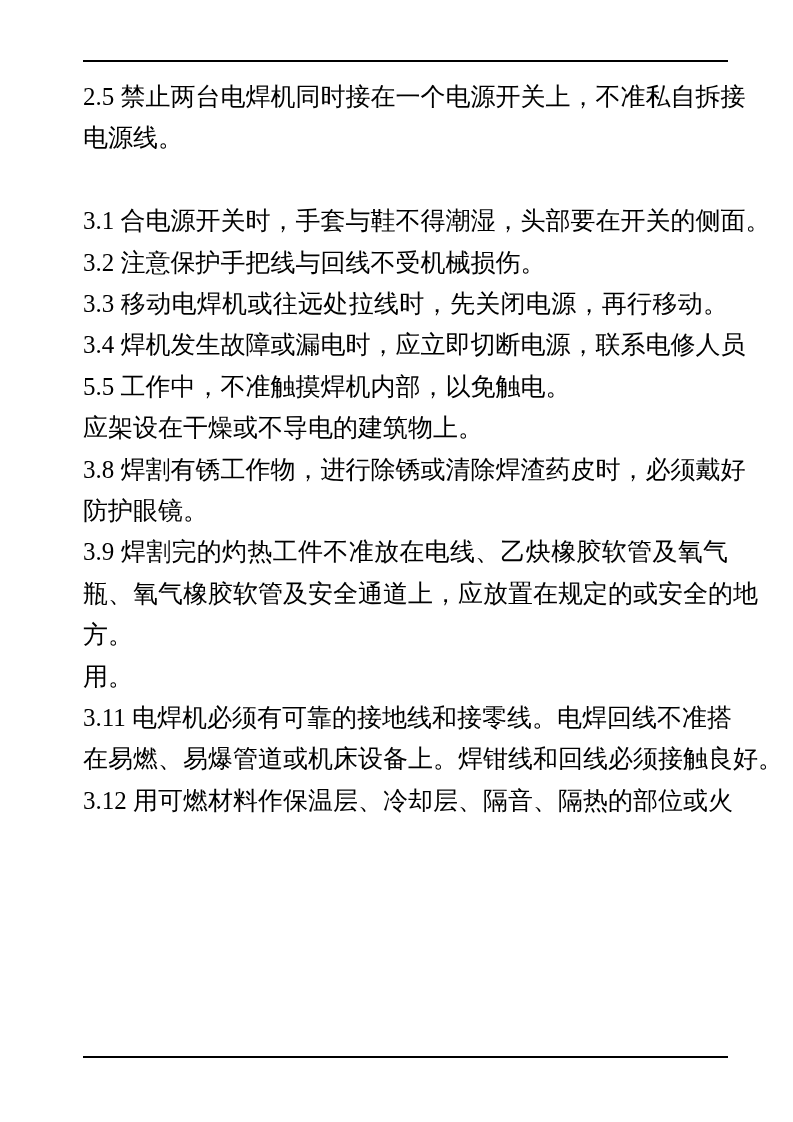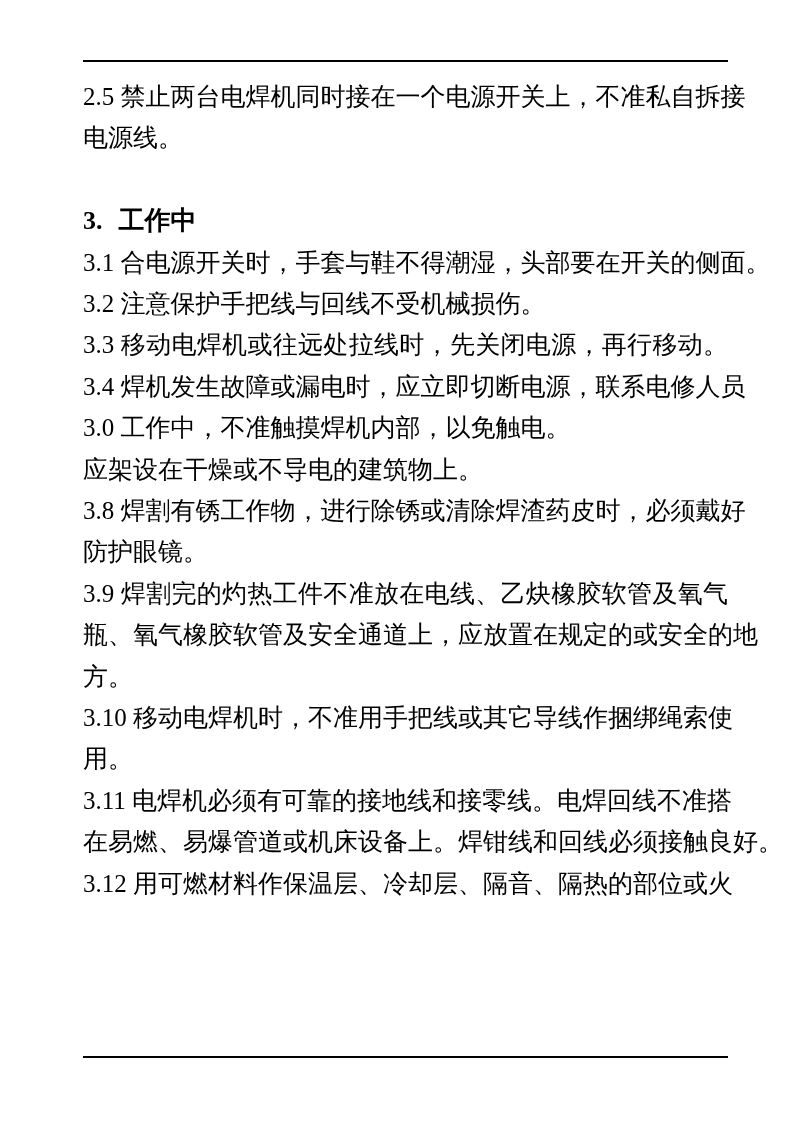--- a/index.html
+++ b/index.html
@@ -62,60 +62,58 @@
 
   <div class="content">
 
     <div class="para">
       <span class="line j">2.5 禁止两台电焊机同时接在一个电源开关上，不准私自拆接</span>
       <span class="line">电源线。</span>
     </div>
 
     <div class="blank"></div>
 
-    <div class="heading"><span>3.</span><span class="htitle">工作中</span></div>
 
     <div class="para">
       <span class="line j">3.1 合电源开关时，手套与鞋不得潮湿，头部要在开关的侧面。</span>
     </div>
 
     <div class="para">
       <span class="line">3.2 注意保护手把线与回线不受机械损伤。</span>
     </div>
 
     <div class="para">
       <span class="line j">3.3 移动电焊机或往远处拉线时，先关闭电源，再行移动。</span>
     </div>
 
     <div class="para">
       <span class="line j">3.4 焊机发生故障或漏电时，应立即切断电源，联系电修人员</span>
     </div>
 
     <div class="para">
-      <span class="line">3.0 工作中，不准触摸焊机内部，以免触电。</span>
+      <span class="line">5.5 工作中，不准触摸焊机内部，以免触电。</span>
     </div>
 
     <div class="para">
       <span class="line">应架设在干燥或不导电的建筑物上。</span>
     </div>
 
 
     <div class="para">
       <span class="line j">3.8 焊割有锈工作物，进行除锈或清除焊渣药皮时，必须戴好</span>
       <span class="line">防护眼镜。</span>
     </div>
 
     <div class="para">
       <span class="line j">3.9 焊割完的灼热工件不准放在电线、乙炔橡胶软管及氧气</span>
       <span class="line j">瓶、氧气橡胶软管及安全通道上，应放置在规定的或安全的地</span>
       <span class="line">方。</span>
     </div>
 
     <div class="para">
-      <span class="line j">3.10 移动电焊机时，不准用手把线或其它导线作捆绑绳索使</span>
       <span class="line">用。</span>
     </div>
 
     <div class="para">
       <span class="line j">3.11 电焊机必须有可靠的接地线和接零线。电焊回线不准搭</span>
       <span class="line j">在易燃、易爆管道或机床设备上。焊钳线和回线必须接触良好。</span>
     </div>
 
     <div class="para">
       <span class="line j">3.12 用可燃材料作保温层、冷却层、隔音、隔热的部位或火</span>

